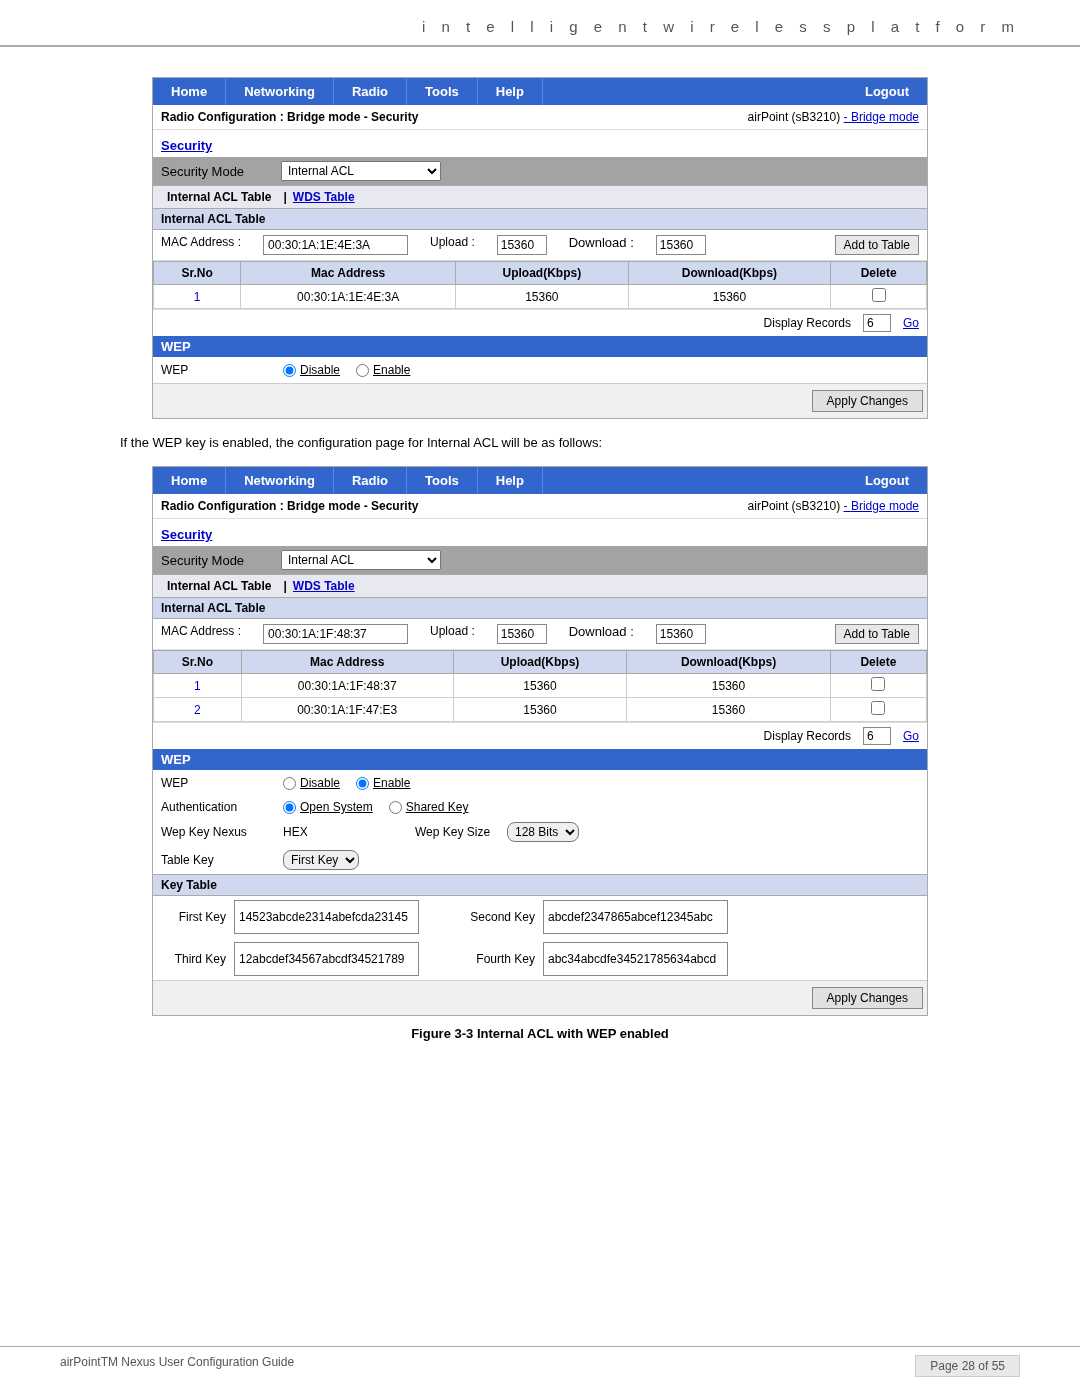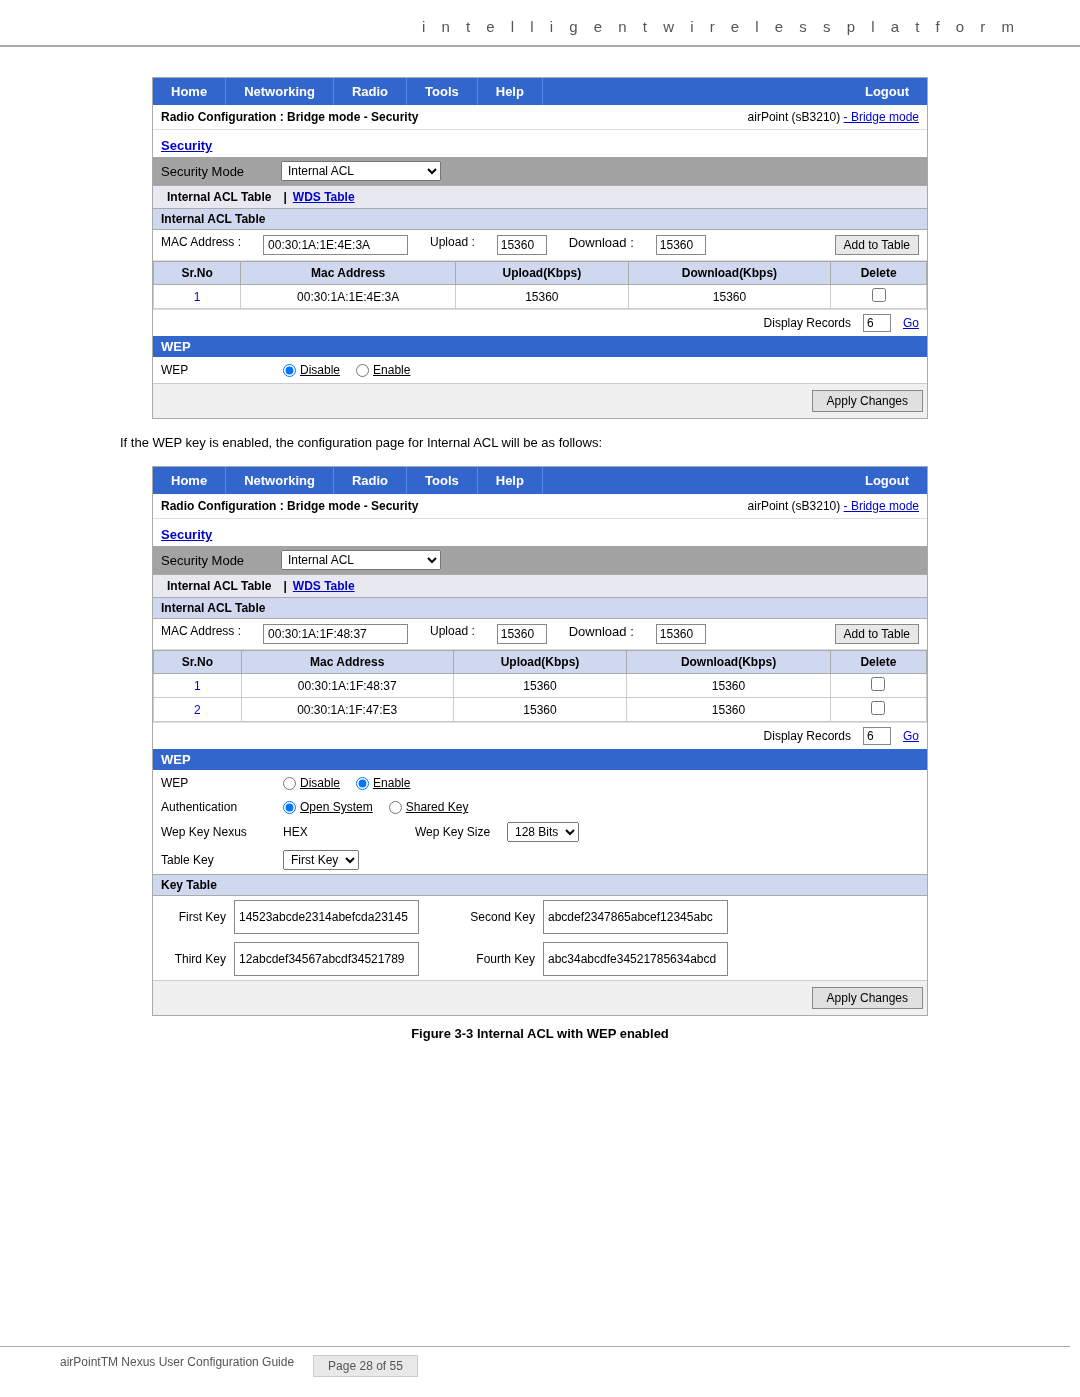--- a/index.html
+++ b/index.html
@@ -293,29 +293,31 @@
       align-items: center;
       padding: 4px 8px;
       background: #fff;
       gap: 12px;
       font-size: 12px;
     }
     .wep-extra-row .field-label { min-width: 110px; }
     .wep-extra-row select {
       font-size: 12px;
       padding: 1px 3px;
+      border-radius: 8px;
     }
 
     
     .page-footer {
       position: absolute;
       bottom: 20px;
-      left: 0; right: 10px;
+      left: 0; right: 0;
       border-top: 1px solid #aaa;
       display: flex;
+      justify-content: space-between;
       padding: 8px 60px 0;
       font-size: 12px;
       color: #555;
       gap: 19px;
     }
     .footer-right {
       background: #e8e8e8;
       padding: 3px 14px;
       font-size: 12px;
       border: 1px solid #ccc;

